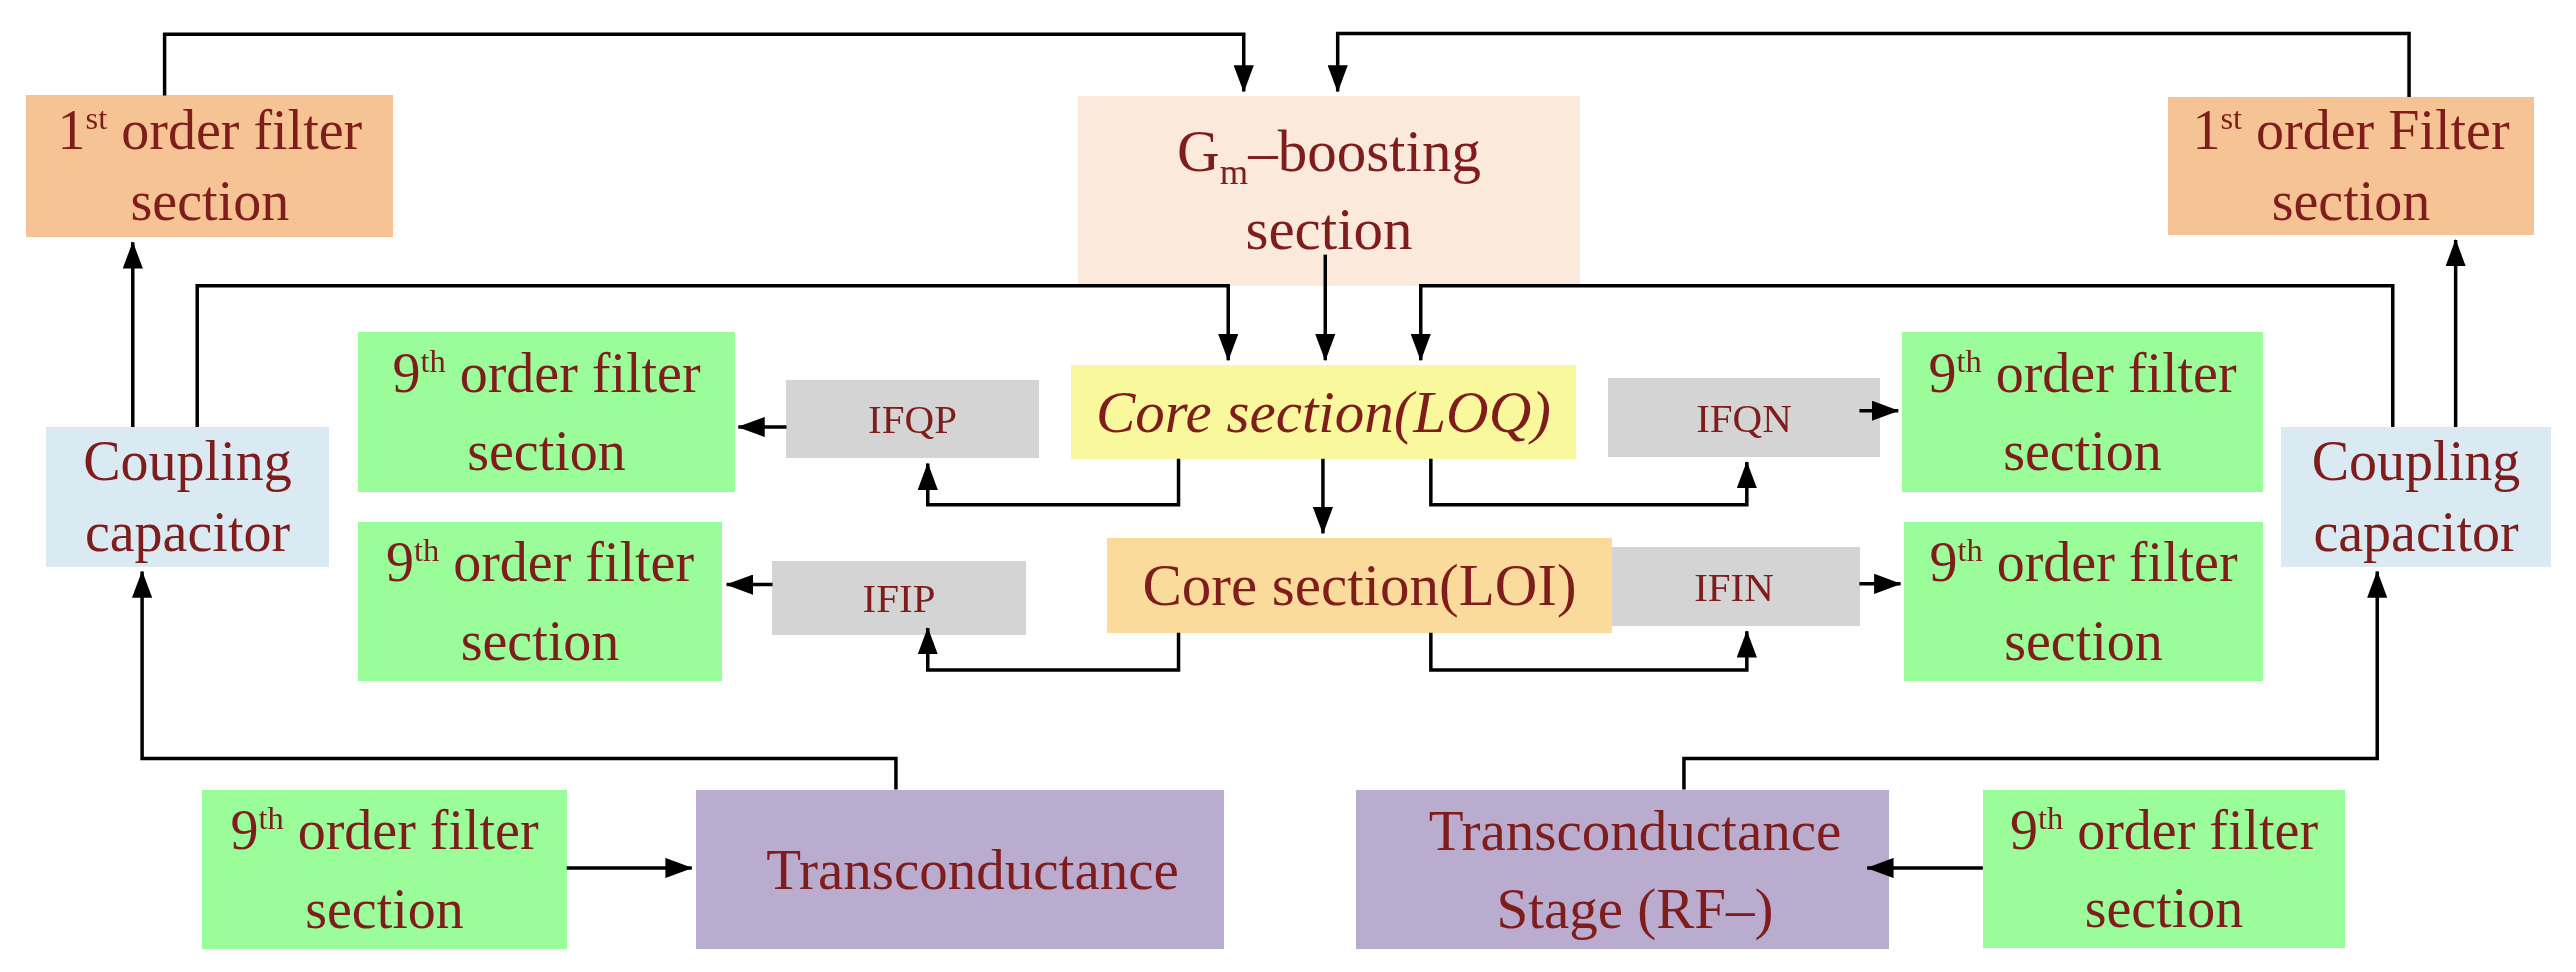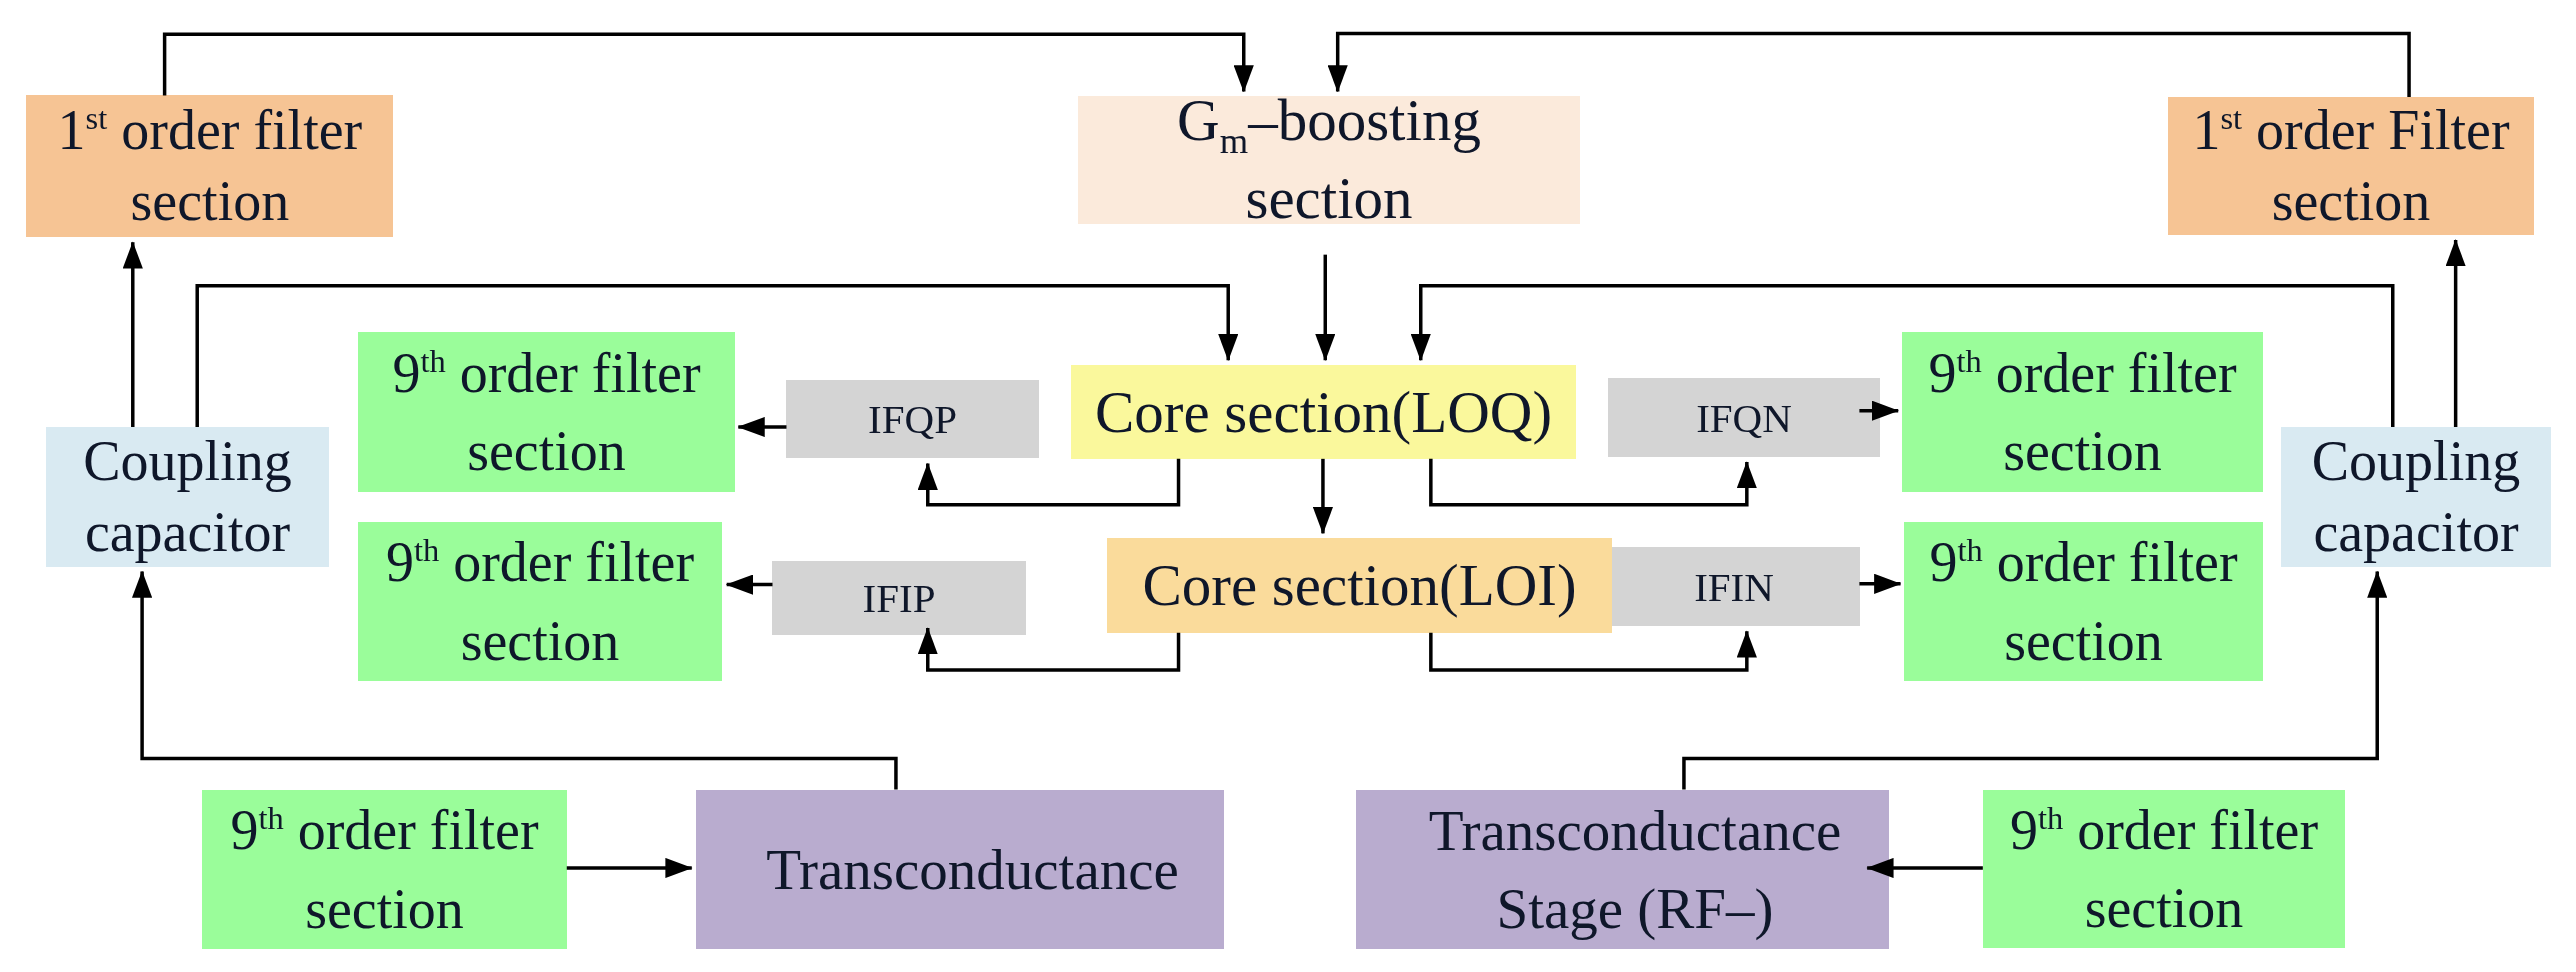--- a/index.html
+++ b/index.html
@@ -1,37 +1,37 @@
 <!DOCTYPE html>
 <html style="--box_filter1st: #F6C494; --box_gm: #FBEADB; --box_core_loq: #FAF89C; --box_core_loi: #FADB9B; --box_if: #D4D4D4; --box_filter9th: #9AFD9A; --box_coupling: #D9EAF2; --box_transconductance: #B9ACCF; --line: #000000; --text: #000000;font-size:12.4px"><head>
 <meta charset="utf-8">
 <style>
   html,body { margin:0; padding:0; background:#ffffff; }
   .stage {
     position:relative;
     width:2576px; height:972px;
     background:#ffffff;
     font-family:"Liberation Serif", serif;
-    color:#0f172a;
+    color:#7f1d1d;
     overflow:hidden;
   }
   .box {
     position:absolute;
     display:flex; flex-direction:column;
     justify-content:center; align-items:center;
     text-align:center;
     white-space:nowrap;
   }
   .bl { display:block; }
   sup { font-size:0.58em; line-height:0; }
   sub { font-size:0.62em; line-height:0; }
 
   .c-filter1 { background:var(--box_filter1st); font-size:56px; line-height:1.26; }
   .c-gm      { background:var(--box_gm);        font-size:59px; line-height:1.32; }
-  .c-loq     { background:var(--box_core_loq);  font-size:59px; }
+  .c-loq     { background:var(--box_core_loq);  font-size:59px;font-style:italic; }
   .c-loi     { background:var(--box_core_loi);  font-size:59px; }
   .c-if      { background:var(--box_if);        font-size:41px; }
   .c-green   { background:var(--box_filter9th); font-size:56px; line-height:1.40; }
   .c-cap     { background:var(--box_coupling);  font-size:56px; line-height:1.26; }
   .c-rf      { background:var(--box_transconductance); font-size:57px; line-height:1.36;padding-left:25px; }
 
   svg.wires {
     position:absolute; left:0; top:0;
     pointer-events:none;
   }
@@ -41,21 +41,21 @@
 </head>
 <body>
 
 <div class="stage">
 
   <div class="box c-filter1" style="left:26.4px; top:95px; width:367px; height:142px;">
     <div class="bl"><span>1</span><sup>st</sup><span> order filter</span></div>
     <div class="bl">section</div>
   </div>
 
-  <div class="box c-gm" style="left:1078px; top:96px; width:502px; height:128px;">
+  <div class="box c-gm" style="left:1078px; top:96px; width:502px; height:190px;">
     <div class="bl"><span>G</span><sub>m</sub><span>–boosting</span></div>
     <div class="bl">section</div>
   </div>
 
   <div class="box c-filter1" style="left:2168px; top:97px; width:366px; height:138px;">
     <div class="bl"><span>1</span><sup>st</sup><span> order Filter</span></div>
     <div class="bl">section</div>
   </div>
 
   <div class="box c-green" style="left:358px; top:332px; width:377px; height:160px;">

